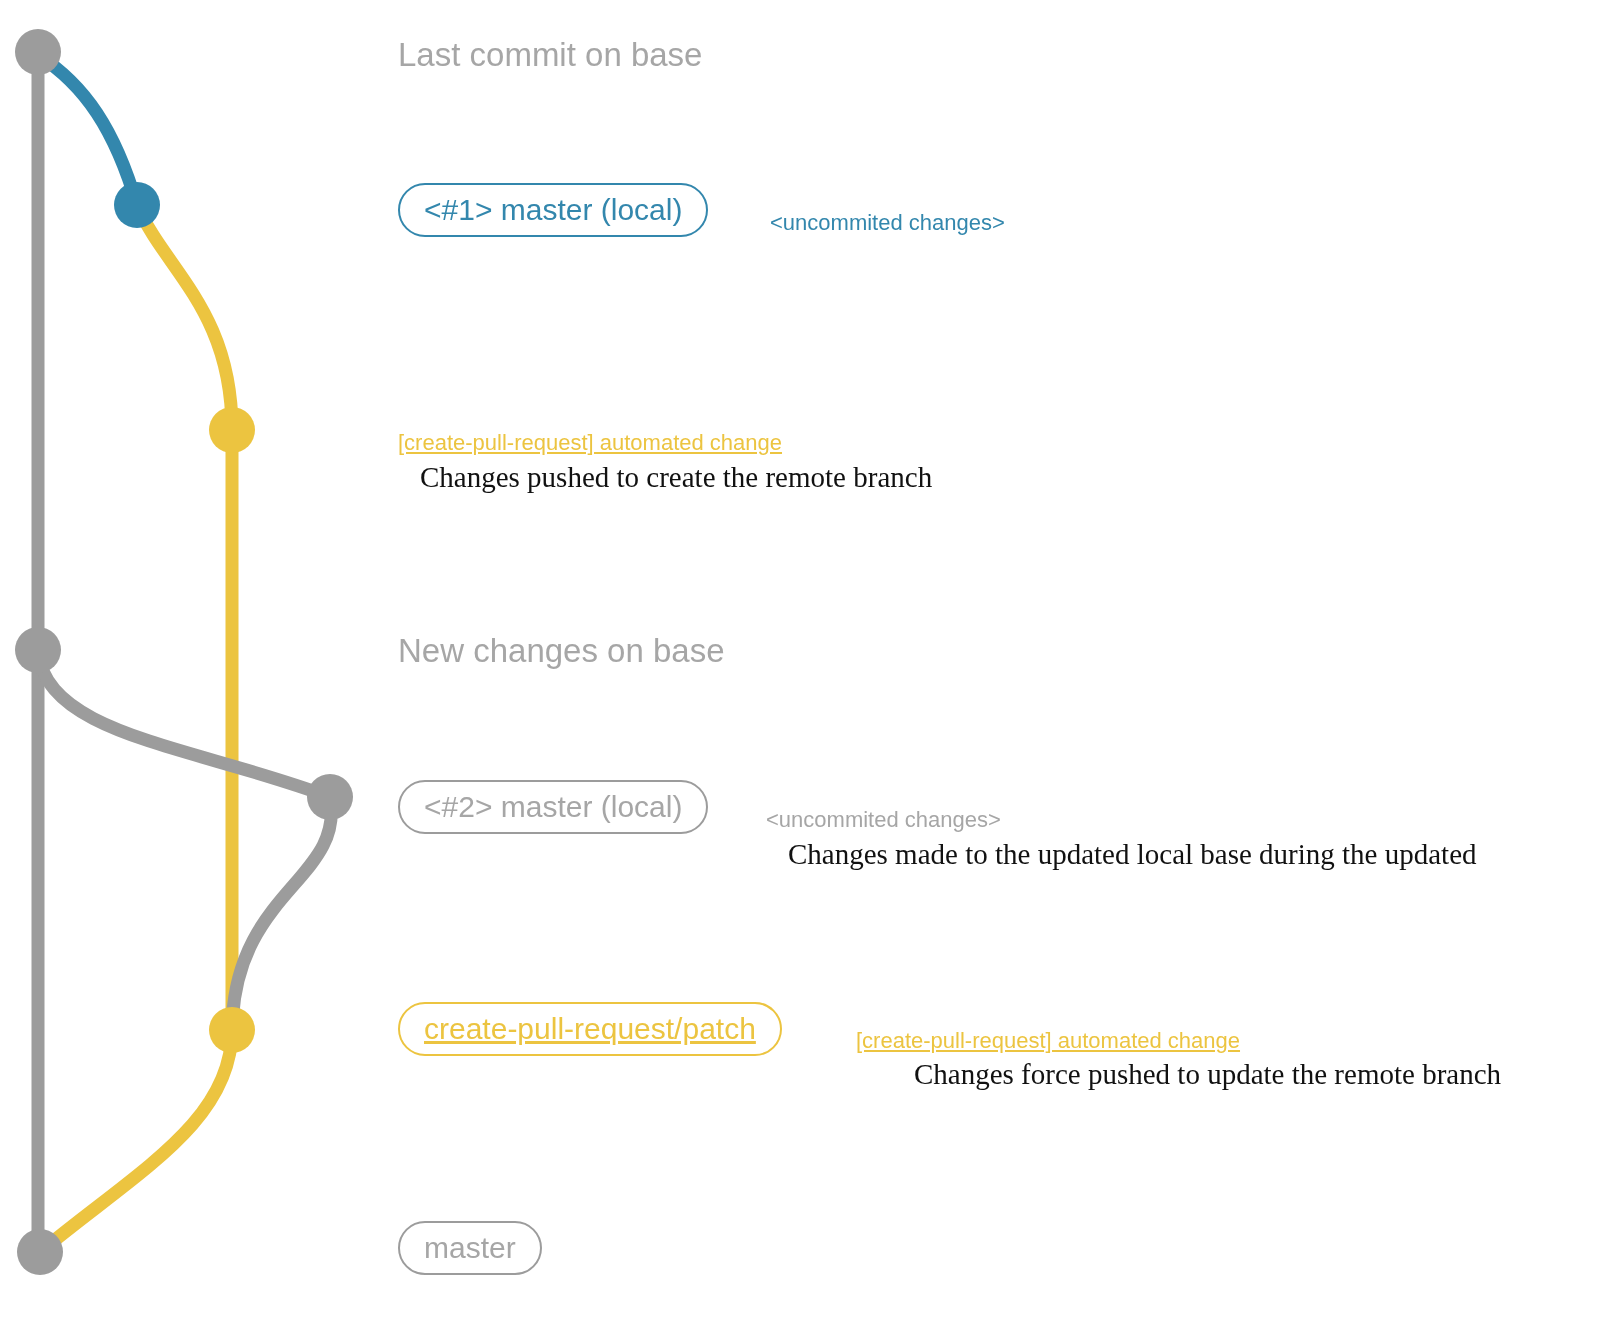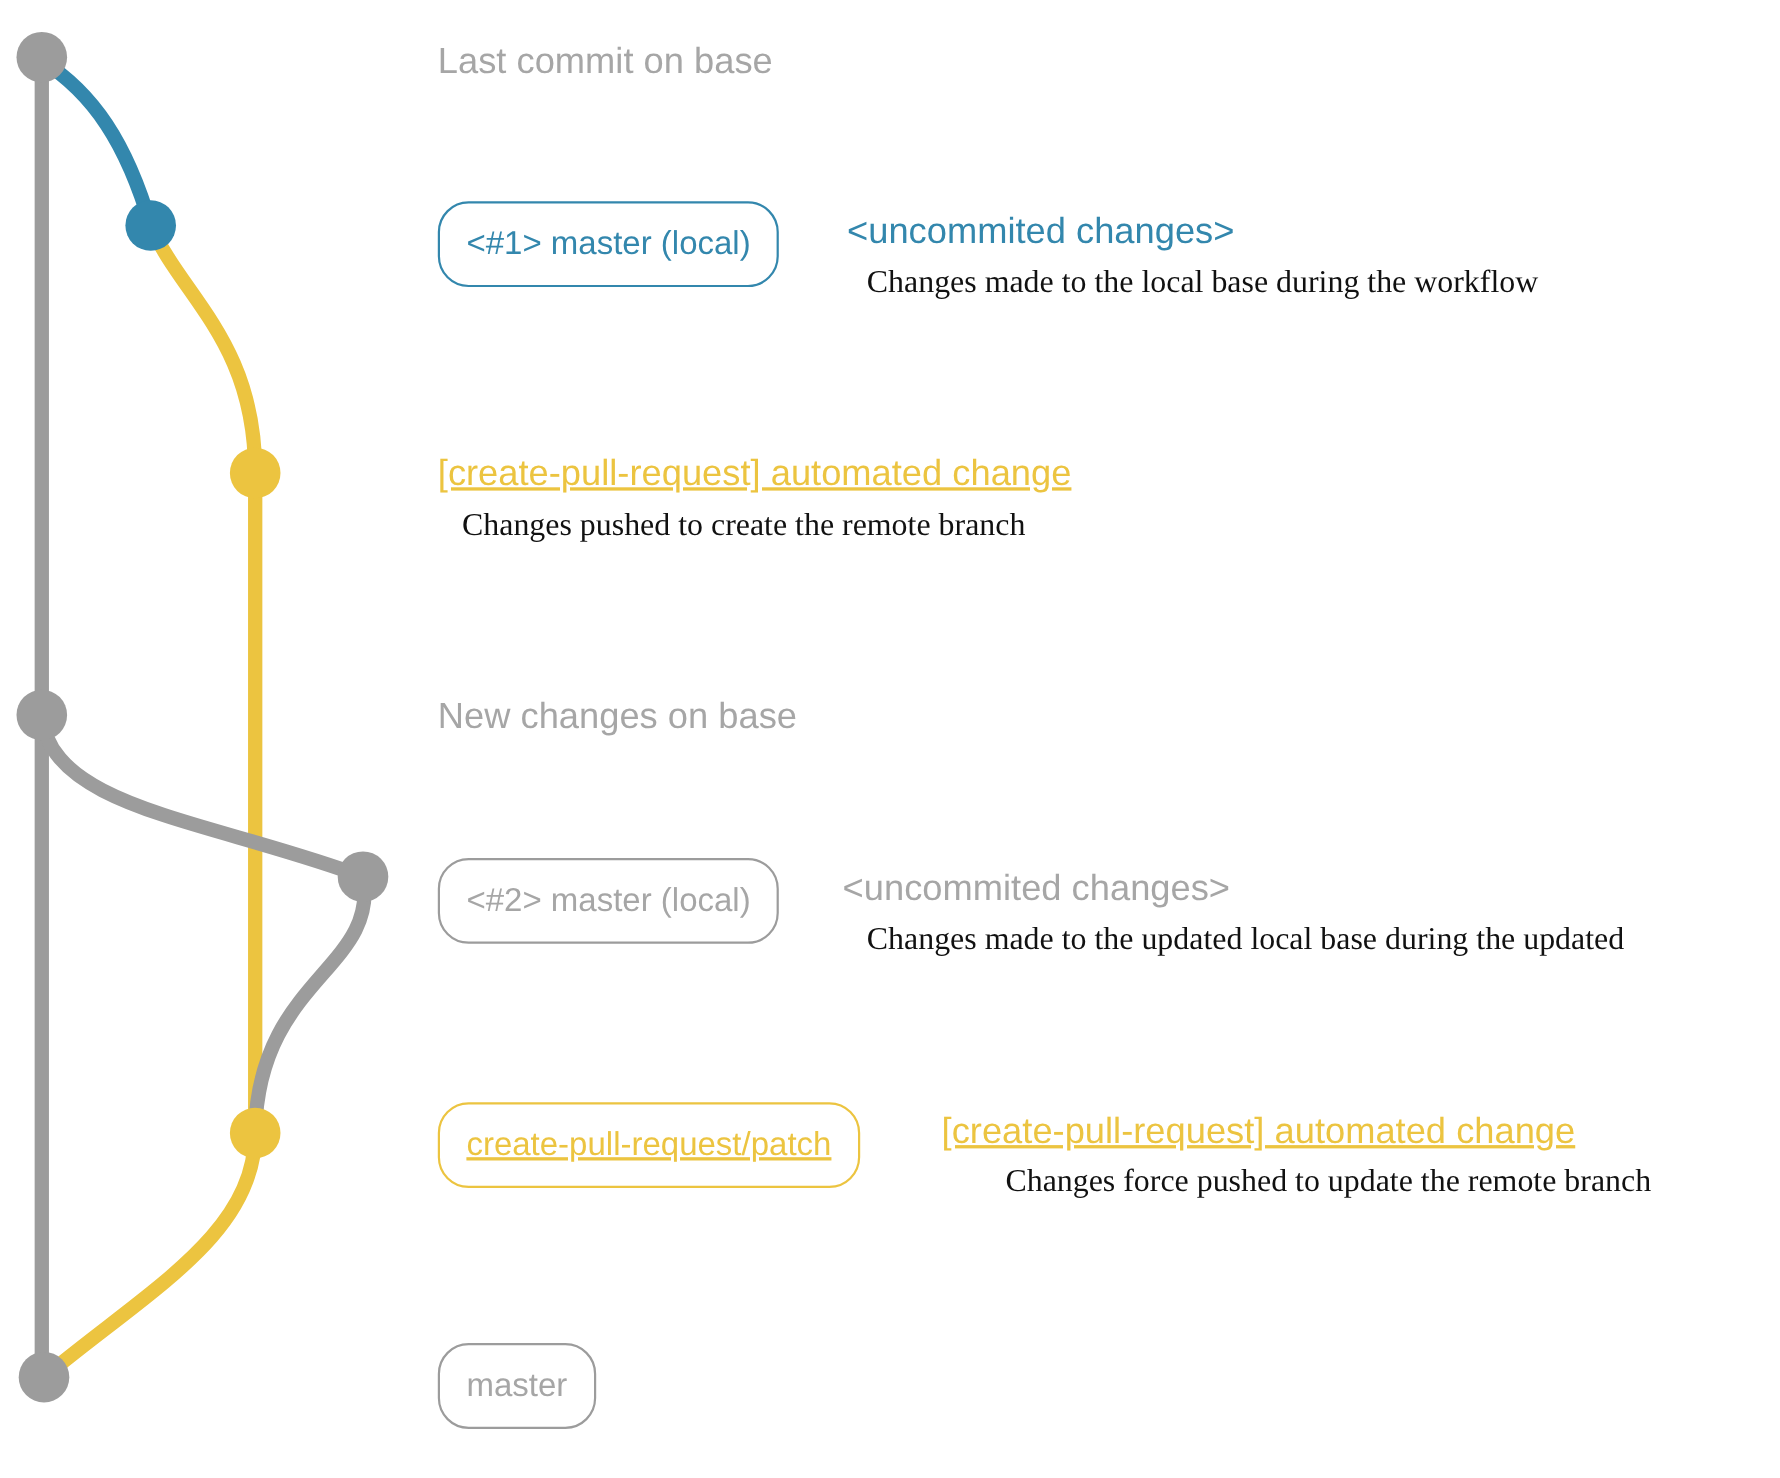--- a/index.html
+++ b/index.html
@@ -34,32 +34,33 @@
   .txt {
     position: absolute;
     white-space: nowrap;
     line-height: 1.15;
   }
   .heading {
     font-size: 33px;
     color: var(--gray-text);
   }
   .title {
-    font-size: 33px;
+    font-size: 22px;
+    margin-top: 19px;
   }
   .desc {
     font-family: "Liberation Serif", serif;
     font-size: 29px;
     color: var(--ink);
   }
   .badge {
     position: absolute;
     display: inline-block;
     font-size: 30px;
-    padding: 20px 24px;
+    padding: 8px 24px;
     border-radius: 28px;
     border: 2.5px solid;
     background: #ffffff;
     white-space: nowrap;
   }
   .c-blue   { color: var(--blue);   border-color: var(--blue); }
   .c-yellow { color: var(--yellow); border-color: var(--yellow); text-decoration: underline; }
   .c-gray   { color: var(--gray-text); border-color: var(--gray-line); }
 </style>
 </head>
@@ -83,21 +84,20 @@
     <circle class="fill-gray" cx="38" cy="650" r="23"></circle>
     <circle class="fill-gray" cx="330" cy="797" r="23"></circle>
     <circle class="fill-yellow" cx="232" cy="1030" r="23"></circle>
     <circle class="fill-gray" cx="40" cy="1252" r="23"></circle>
   </svg>
 
   <div class="txt heading" style="left:398px; top:36px;">Last commit on base</div>
 
   <div class="badge c-blue" style="left:398px; top:183px;">&lt;#1&gt; master (local)</div>
   <div class="txt title c-blue" style="left:770px; top:191px;">&lt;uncommited changes&gt;</div>
-  <div class="txt desc" style="left:788px; top:240px;">Changes made to the local base during the workflow</div>
 
   <div class="txt title c-yellow" style="left:398px; top:411px;">[create-pull-request] automated change</div>
   <div class="txt desc" style="left:420px; top:461px;">Changes pushed to create the remote branch</div>
 
   <div class="txt heading" style="left:398px; top:632px;">New changes on base</div>
 
   <div class="badge c-gray" style="left:398px; top:780px;">&lt;#2&gt; master (local)</div>
   <div class="txt title c-gray" style="left:766px; top:788px;">&lt;uncommited changes&gt;</div>
   <div class="txt desc" style="left:788px; top:838px;">Changes made to the updated local base during the updated</div>
 

